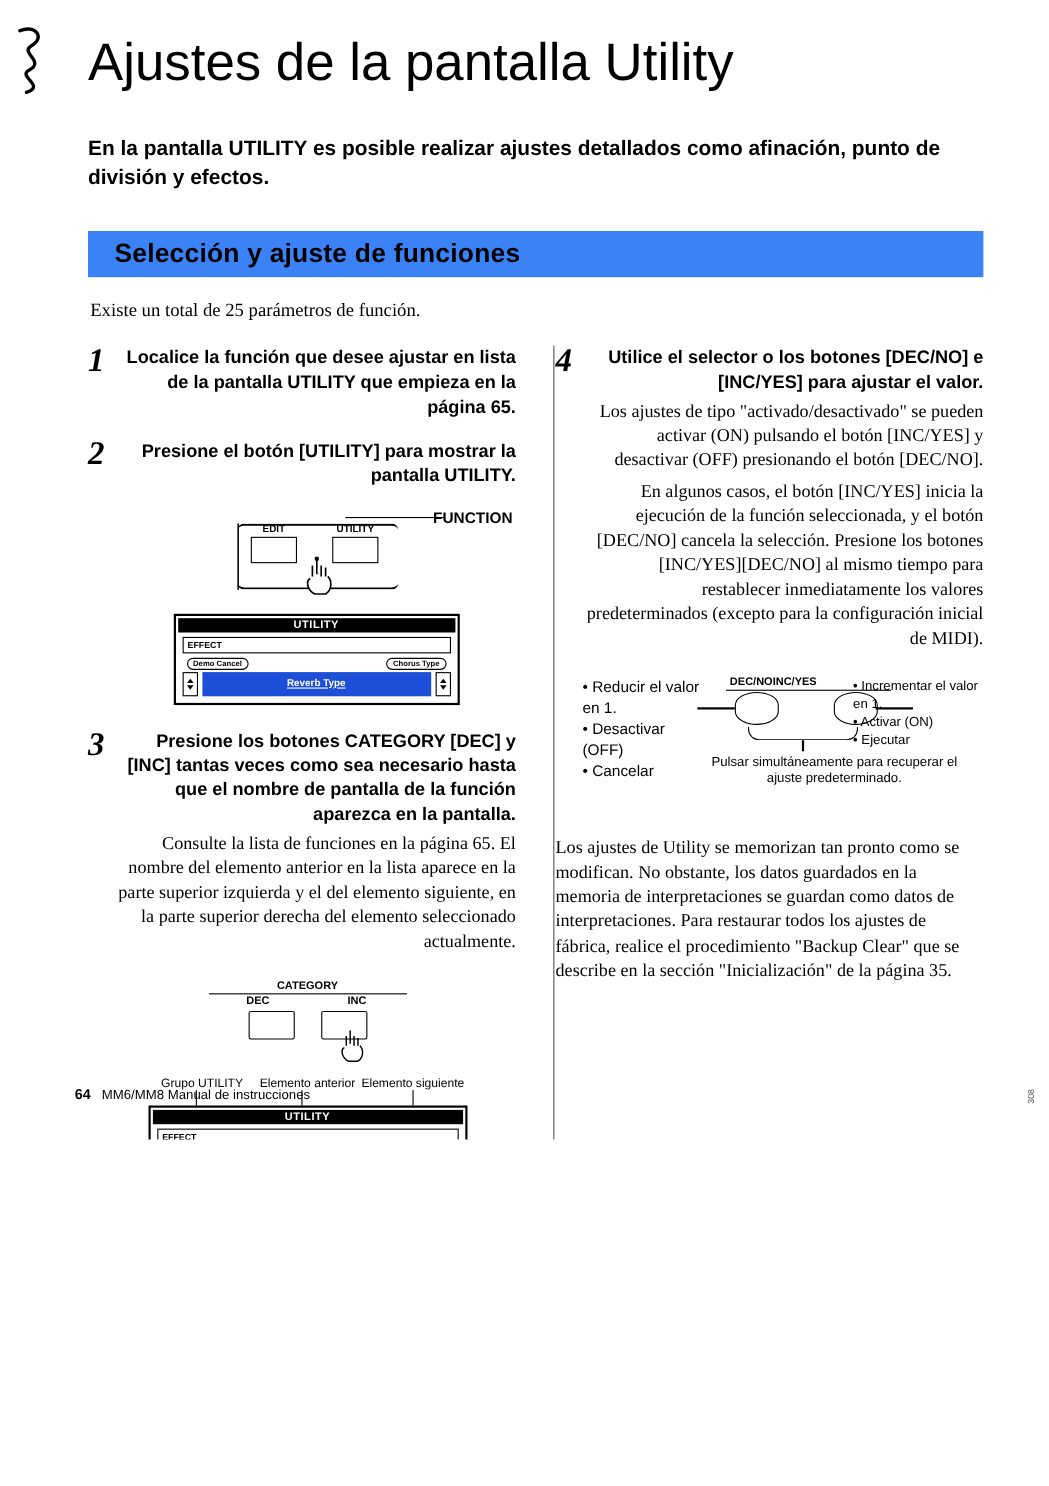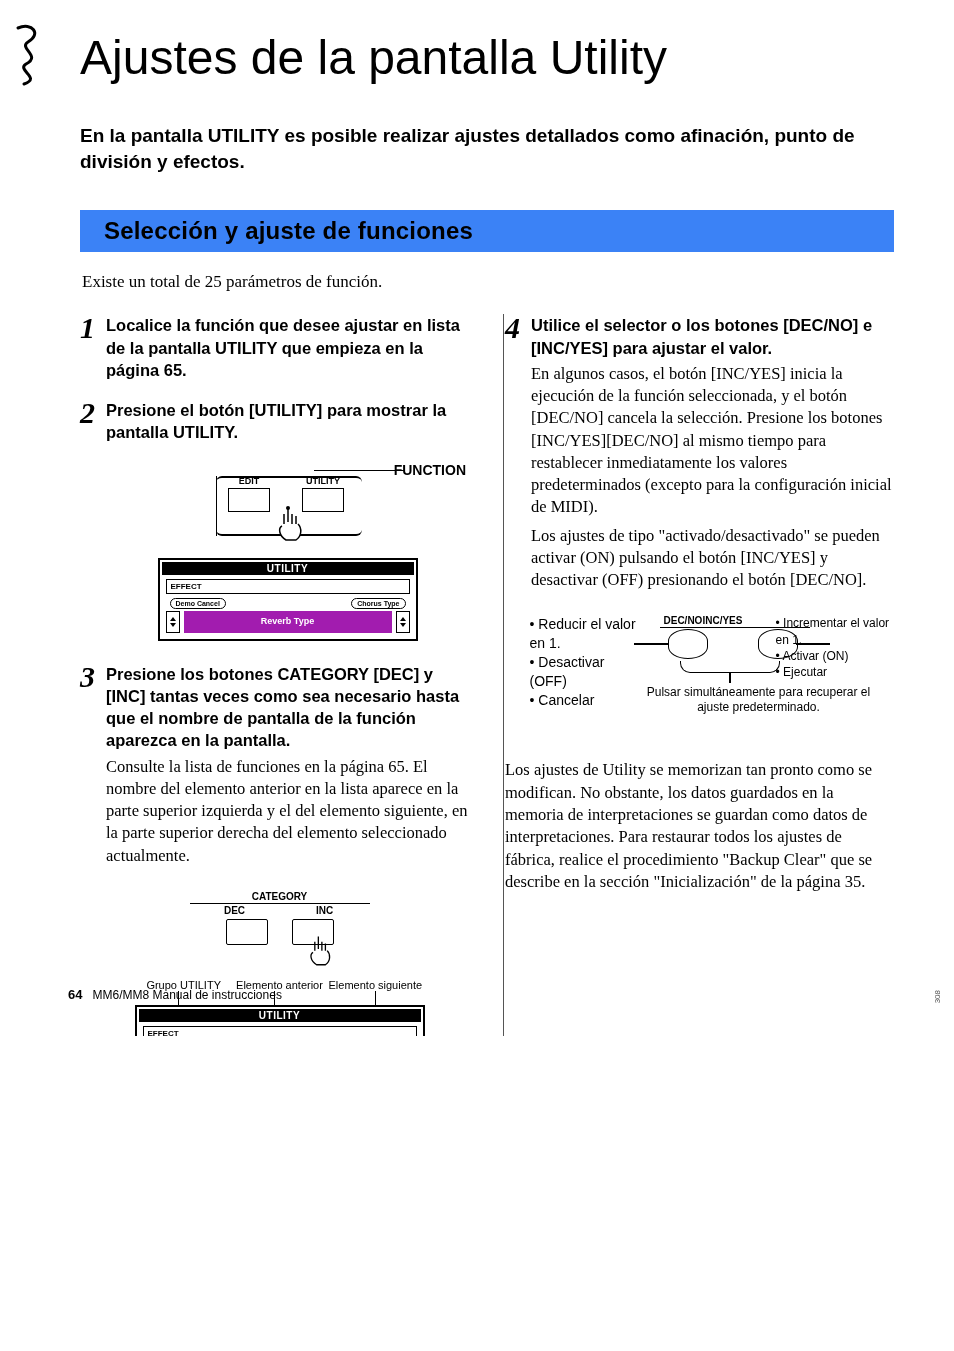--- a/index.html
+++ b/index.html
@@ -18,21 +18,21 @@
   .section-bar span { font-family: Arial, Helvetica, sans-serif; font-weight: 900; font-size: 24px; font-stretch: condensed; letter-spacing: 0.2px; }
 
   .intro-line { font-size: 17px; margin: 0 0 22px 2px; }
 
   .columns { display: flex; gap: 36px; position: relative; }
   .columns::after { content: ""; position: absolute; left: 50%; top: 0; bottom: 0; width: 1px; background: #555; transform: translateX(16px); height: 960px; }
   .col { width: 50%; }
 
   .step { margin-bottom: 18px; display: flex; align-items: flex-start; gap: 8px; }
   .step-num { font-family: "Times New Roman", serif; font-style: italic; font-weight: bold; font-size: 30px; line-height: 0.9; color: #000; flex: 0 0 auto; min-width: 18px; }
-  .step-body { flex: 1; }
+  .step-body { flex: 1; text-align: right; }
   .step-head { font-family: Arial, Helvetica, sans-serif; font-weight: bold; font-size: 16.5px; line-height: 1.35; }
   .step-text { font-size: 16.5px; line-height: 1.35; margin-top: 4px; }
   .step-text p { margin-bottom: 6px; }
 
   
   .fig { margin: 12px 0 22px 26px; }
 
   
   .function-wrap { position: relative; width: 300px; height: 90px; margin-left: 60px; }
   .fn-label { position: absolute; right: 0; top: 0; font-family: Arial, Helvetica, sans-serif; font-weight: 900; font-size: 14px; }
@@ -50,21 +50,21 @@
   .disp { width: 260px; margin: 6px auto 0; }
   .disp-outer { border: 2px solid #000; padding: 2px; }
   .disp-title { background: #000; color: #fff; font: 700 10px Arial; text-align: center; padding: 1px 0; letter-spacing: 0.5px; }
   .disp-body { padding: 4px; font: 700 9px Arial; }
   .disp-top { border: 1px solid #000; padding: 2px 4px; font-size: 8px; margin-bottom: 4px; font-weight:700; }
   .disp-row { display: flex; gap: 4px; align-items: stretch; }
   .disp-arrow { width: 14px; height: 22px; border: 1px solid #000; display: flex; flex-direction: column; align-items: center; justify-content: center; gap: 2px; }
   .disp-arrow::before, .disp-arrow::after { content:""; width:0; height:0; border-left:3px solid transparent; border-right:3px solid transparent; }
   .disp-arrow::before { border-bottom:4px solid #000; }
   .disp-arrow::after { border-top:4px solid #000; }
-  .disp-center { flex: 1; background: #a21caf; color: #fff; text-align: center; font: 700 9px Arial; padding: 5px 0; }
+  .disp-center { flex: 1; background: #1d4ed8; color: #fff; text-align: center; font: 700 9px Arial; padding: 5px 0; text-decoration: underline; }
   .disp-mid-row { display: flex; justify-content: space-between; padding: 0 4px; margin-bottom: 2px; }
   .disp-tag { border: 1px solid #000; border-radius: 6px; padding: 1px 5px; font: 700 7px Arial; }
 
   
   .cat-wrap { position: relative; width: 180px; height: 80px; margin: 0 auto 8px; }
   .cat-title { position: absolute; top: 0; left: 0; right: 0; text-align: center; font: 900 10px Arial; border-bottom: 1px solid #000; padding-bottom: 1px; }
   .cat-sub { position: absolute; top: 14px; width: 50%; text-align: center; font: 900 10px Arial; }
   .cat-sub.l { left: 0; } .cat-sub.r { right: 0; }
   .cat-btn { position: absolute; top: 28px; width: 42px; height: 26px; border: 1px solid #000; border-radius: 2px; }
   .cat-btn.l { left: 36px; } .cat-btn.r { right: 36px; }
@@ -253,22 +253,22 @@
 
     </div>
 
     <div class="col">
 
       <div class="step">
         <div class="step-num">4</div>
         <div class="step-body">
           <div class="step-head">Utilice el selector o los botones [DEC/NO] e [INC/YES] para ajustar el valor.</div>
           <div class="step-text">
+            <p>Los ajustes de tipo "activado/desactivado" se pueden activar (ON) pulsando el botón [INC/YES] y desactivar (OFF) presionando el botón [DEC/NO].</p>
             <p>En algunos casos, el botón [INC/YES] inicia la ejecución de la función seleccionada, y el botón [DEC/NO] cancela la selección. Presione los botones [INC/YES][DEC/NO] al mismo tiempo para restablecer inmediatamente los valores predeterminados (excepto para la configuración inicial de MIDI).</p>
-            <p>Los ajustes de tipo "activado/desactivado" se pueden activar (ON) pulsando el botón [INC/YES] y desactivar (OFF) presionando el botón [DEC/NO].</p>
           </div>
         </div>
       </div>
 
       <div class="decinc">
         <div class="labels">
           <span>DEC/NO</span>
           <span>INC/YES</span>
         </div>
         <div class="round l"></div>

